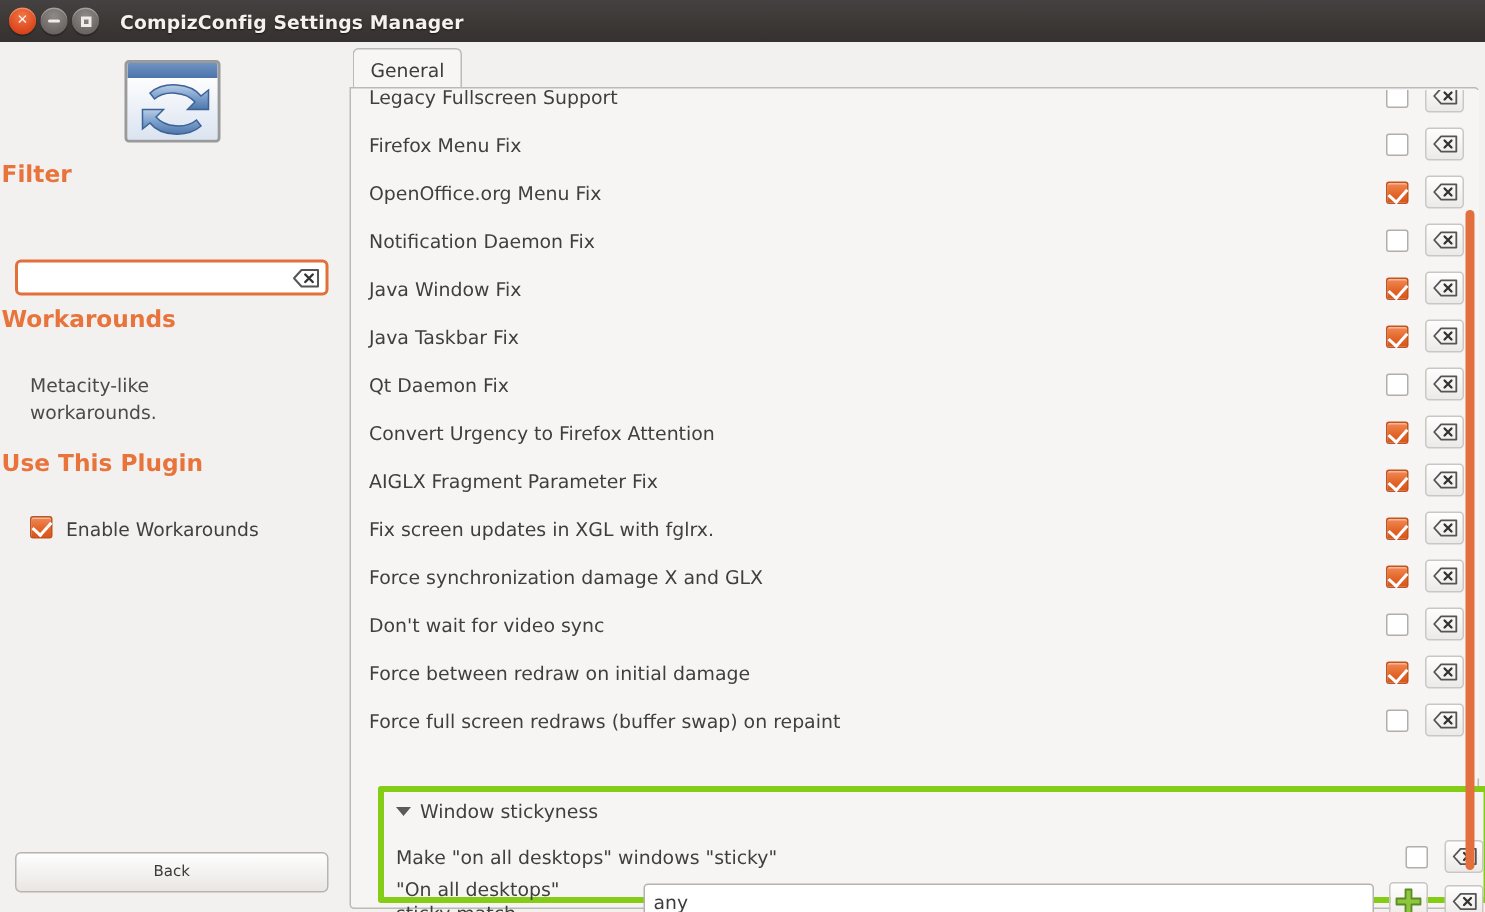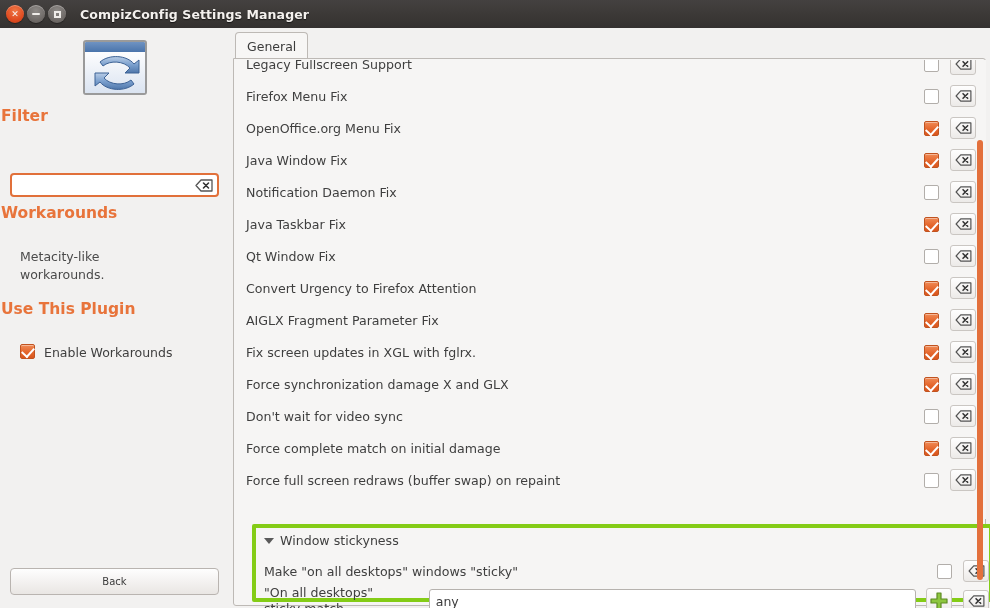--- a/index.html
+++ b/index.html
@@ -290,51 +290,51 @@
               <span class="opt-label">OpenOffice.org Menu Fix</span>
               <span class="cb on"></span>
               <span class="resetbtn">
                 <svg width="17" height="12" viewBox="0 0 18 13">
                   <path d="M6,1 L17,1 L17,12 L6,12 L1,6.5 Z" fill="none" stroke="#555" stroke-width="1.3" stroke-linejoin="round"></path>
                   <path d="M8.5,4 L13.5,9 M13.5,4 L8.5,9" stroke="#333" stroke-width="1.7" stroke-linecap="round"></path>
                 </svg>
               </span>
             </div>
             <div class="opt-row">
+              <span class="opt-label">Notification Daemon Fix</span>
+              <span class="cb"></span>
+              <span class="resetbtn">
+                <svg width="17" height="12" viewBox="0 0 18 13">
+                  <path d="M6,1 L17,1 L17,12 L6,12 L1,6.5 Z" fill="none" stroke="#555" stroke-width="1.3" stroke-linejoin="round"></path>
+                  <path d="M8.5,4 L13.5,9 M13.5,4 L8.5,9" stroke="#333" stroke-width="1.7" stroke-linecap="round"></path>
+                </svg>
+              </span>
+            </div>
+            <div class="opt-row">
               <span class="opt-label">Java Window Fix</span>
               <span class="cb on"></span>
               <span class="resetbtn">
                 <svg width="17" height="12" viewBox="0 0 18 13">
                   <path d="M6,1 L17,1 L17,12 L6,12 L1,6.5 Z" fill="none" stroke="#555" stroke-width="1.3" stroke-linejoin="round"></path>
                   <path d="M8.5,4 L13.5,9 M13.5,4 L8.5,9" stroke="#333" stroke-width="1.7" stroke-linecap="round"></path>
                 </svg>
               </span>
             </div>
             <div class="opt-row">
-              <span class="opt-label">Notification Daemon Fix</span>
-              <span class="cb"></span>
-              <span class="resetbtn">
-                <svg width="17" height="12" viewBox="0 0 18 13">
-                  <path d="M6,1 L17,1 L17,12 L6,12 L1,6.5 Z" fill="none" stroke="#555" stroke-width="1.3" stroke-linejoin="round"></path>
-                  <path d="M8.5,4 L13.5,9 M13.5,4 L8.5,9" stroke="#333" stroke-width="1.7" stroke-linecap="round"></path>
-                </svg>
-              </span>
-            </div>
-            <div class="opt-row">
               <span class="opt-label">Java Taskbar Fix</span>
               <span class="cb on"></span>
               <span class="resetbtn">
                 <svg width="17" height="12" viewBox="0 0 18 13">
                   <path d="M6,1 L17,1 L17,12 L6,12 L1,6.5 Z" fill="none" stroke="#555" stroke-width="1.3" stroke-linejoin="round"></path>
                   <path d="M8.5,4 L13.5,9 M13.5,4 L8.5,9" stroke="#333" stroke-width="1.7" stroke-linecap="round"></path>
                 </svg>
               </span>
             </div>
             <div class="opt-row">
-              <span class="opt-label">Qt Window Fix</span>
+              <span class="opt-label">Qt Daemon Fix</span>
               <span class="cb"></span>
               <span class="resetbtn">
                 <svg width="17" height="12" viewBox="0 0 18 13">
                   <path d="M6,1 L17,1 L17,12 L6,12 L1,6.5 Z" fill="none" stroke="#555" stroke-width="1.3" stroke-linejoin="round"></path>
                   <path d="M8.5,4 L13.5,9 M13.5,4 L8.5,9" stroke="#333" stroke-width="1.7" stroke-linecap="round"></path>
                 </svg>
               </span>
             </div>
             <div class="opt-row">
               <span class="opt-label">Convert Urgency to Firefox Attention</span>
@@ -380,21 +380,21 @@
               <span class="opt-label">Don't wait for video sync</span>
               <span class="cb"></span>
               <span class="resetbtn">
                 <svg width="17" height="12" viewBox="0 0 18 13">
                   <path d="M6,1 L17,1 L17,12 L6,12 L1,6.5 Z" fill="none" stroke="#555" stroke-width="1.3" stroke-linejoin="round"></path>
                   <path d="M8.5,4 L13.5,9 M13.5,4 L8.5,9" stroke="#333" stroke-width="1.7" stroke-linecap="round"></path>
                 </svg>
               </span>
             </div>
             <div class="opt-row">
-              <span class="opt-label">Force complete match on initial damage</span>
+              <span class="opt-label">Force between redraw on initial damage</span>
               <span class="cb on"></span>
               <span class="resetbtn">
                 <svg width="17" height="12" viewBox="0 0 18 13">
                   <path d="M6,1 L17,1 L17,12 L6,12 L1,6.5 Z" fill="none" stroke="#555" stroke-width="1.3" stroke-linejoin="round"></path>
                   <path d="M8.5,4 L13.5,9 M13.5,4 L8.5,9" stroke="#333" stroke-width="1.7" stroke-linecap="round"></path>
                 </svg>
               </span>
             </div>
             <div class="opt-row">
               <span class="opt-label">Force full screen redraws (buffer swap) on repaint</span>

